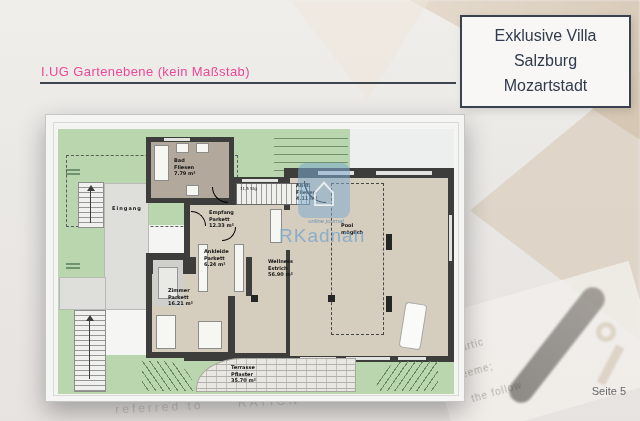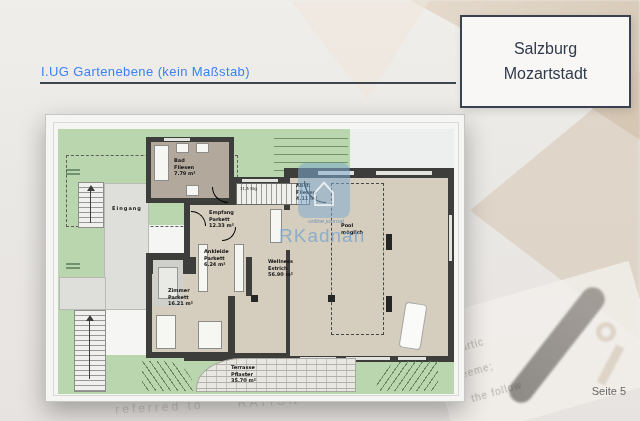--- a/index.html
+++ b/index.html
@@ -17,21 +17,21 @@
   .w3 { left:290px; top:0; width:140px; height:100px; background:#efe7dd; clip-path:polygon(0 0,100% 0,55% 100%); opacity:.6; filter:blur(1px); }
   .paper { left:435px; top:288px; width:215px; height:125px; background:#f3f0ec; transform:rotate(-16deg); opacity:.8; filter:blur(.6px); z-index:0; }
   .frag { position:absolute; color:#aaa49d; font-size:10px; letter-spacing:1px; }
   .pen  { left:545px; top:275px; width:24px; height:140px; background:linear-gradient(#5a534c,#2e2a27); border-radius:12px; transform:rotate(38deg); opacity:.5; filter:blur(1px); }
   .key1 { left:596px; top:322px; width:20px; height:20px; border-radius:50%; border:5px solid #c7b49c; opacity:.45; filter:blur(1px); }
   .key2 { left:606px; top:344px; width:9px; height:42px; background:#c7b49c; transform:rotate(28deg); opacity:.45; filter:blur(1px); }
   .bottom-frags { left:115px; top:392px; width:400px; color:rgba(150,145,138,.38); font-size:12px; letter-spacing:3px; transform:rotate(-3deg); z-index:0; }
   .bottom-frags span { margin-right:28px; }
 
   
-  .header-title { left:41px; top:64px; font-size:13px; color:#3b82f6; letter-spacing:.4px; z-index:2; }
+  .header-title { left:41px; top:64px; font-size:13px; color:#ec4899; letter-spacing:.4px; z-index:2; }
   .header-rule  { left:40px; top:82px; width:416px; height:2px; background:#3f454e; z-index:2; }
   .title-box { left:460px; top:15px; width:171px; height:93px; background:#f8f7f5; border:2px solid #3a4250; z-index:3;
                display:flex; flex-direction:column; justify-content:center; text-align:center;
                font-size:16px; line-height:1.55; color:#303b4d; box-shadow:2px 3px 8px rgba(0,0,0,.12); }
   .page-num { right:14px; top:385px; font-size:11px; color:#696969; z-index:3; }
 
   
   .plan { left:45px; top:114px; width:420px; height:288px; background:#f5f6f4; border:1px solid #c6c6c4;
           box-shadow:0 10px 24px rgba(0,0,0,.30); z-index:2; }
   .plan .abs { position:absolute; }
@@ -122,20 +122,21 @@
 <div class="abs bottom-frags">
   <span>referred to</span>
   <span>RATION</span>
   <span>es from</span>
 </div>
 
 <div class="abs header-title">I.UG Gartenebene (kein Maßstab)</div>
 <div class="abs header-rule"></div>
 
 <div class="abs title-box">
+  <div>Exklusive Villa</div>
   <div>Salzburg</div>
   <div>Mozartstadt</div>
 </div>
 
 <div class="abs plan">
   <div class="abs inner-frame"></div>
 
   <div class="abs green g-top"></div>
   <div class="abs green g-left"></div>
   <div class="abs green g-bottom"></div>

